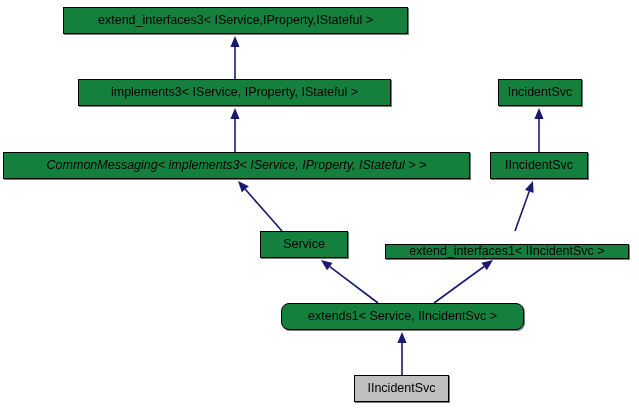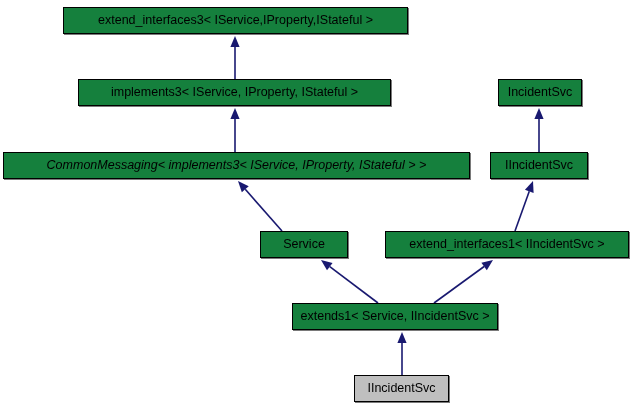--- a/index.html
+++ b/index.html
@@ -99,22 +99,22 @@
     </div>
     <div class="node" style="left: 3px; top: 152px; width: 467px; height: 27px; font-style: italic;">
       <span class="node-label">CommonMessaging&lt; implements3&lt; IService, IProperty, IStateful &gt; &gt;</span>
     </div>
     <div class="node" style="left: 490px; top: 152px; width: 98px; height: 27px;">
       <span class="node-label">IIncidentSvc</span>
     </div>
     <div class="node" style="left: 260px; top: 231px; width: 88px; height: 27px;">
       <span class="node-label">Service</span>
     </div>
-    <div class="node" style="left: 385px; top: 231px; width: 244px; height: 27px;">
+    <div class="node" style="left: 385px; top: 244px; width: 244px; height: 15px;">
       <span class="node-label">extend_interfaces1&lt; IIncidentSvc &gt;</span>
     </div>
-    <div class="node" style="left: 292px; top: 303px; width: 206px; height: 27px;">
+    <div class="node" style="left: 281px; top: 303px; width: 243px; height: 27px; border-radius: 8px;">
       <span class="node-label">extends1&lt; Service, IIncidentSvc &gt;</span>
     </div>
     <div class="node highlight" style="left: 354px; top: 375px; width: 95px; height: 27px;">
       <span class="node-label">IIncidentSvc</span>
     </div>
   </div>
 
 </body></html>

